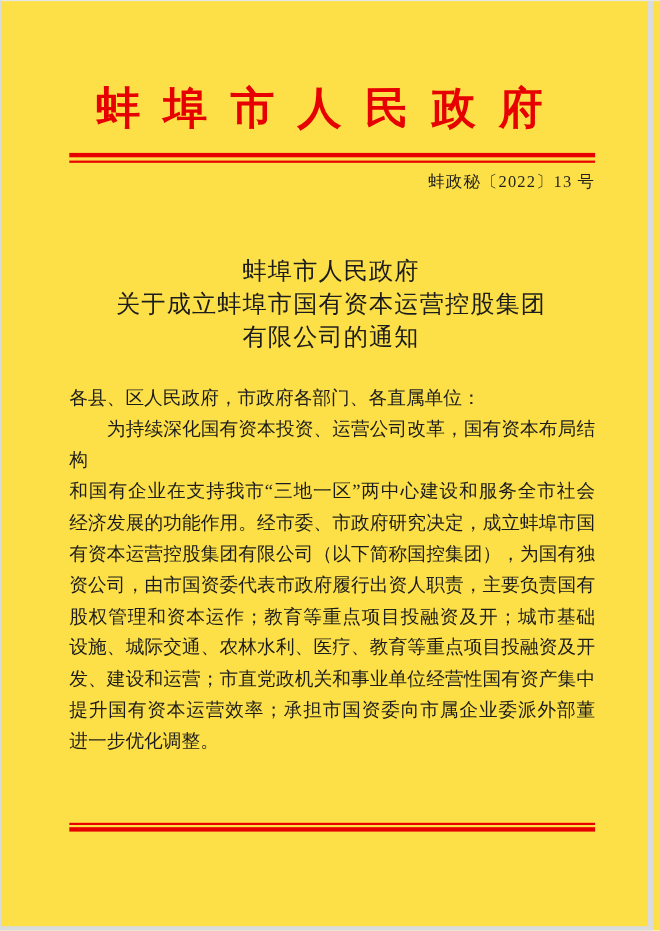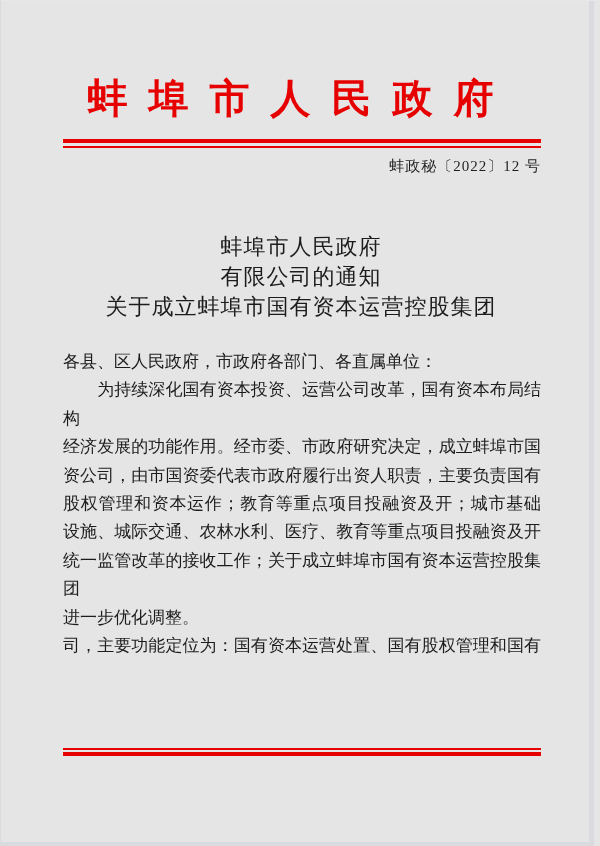--- a/index.html
+++ b/index.html
@@ -6,21 +6,21 @@
   html, body { background: #ffffff; }
   body {
     width: 600px; height: 846px;
     font-family: "Liberation Serif", "DejaVu Serif", serif;
     position: relative;
     overflow: hidden;
   }
   .page {
     position: absolute; left: 0; top: 0;
     width: 600px; height: 846px;
-    background: #e5e5e5;
+    background: #fde047;
     border-top: 1px solid #e7e7e7;
     border-left: 1px solid #d9dbde;
   }
   .edge-right {
     position: absolute; top: 0; left: 588px;
     width: 5px; height: 841px;
     background: #d9dbde;
   }
   .edge-bottom {
     position: absolute; top: 841px; left: 0;
@@ -83,52 +83,54 @@
 <div class="page">
 
   <div class="letterhead">蚌埠市人民政府</div>
 
   <div class="rule rule-top">
     <div class="bar b1"></div>
     <div class="gap"></div>
     <div class="bar b2"></div>
   </div>
 
-  <div class="doc-number">蚌政秘〔2022〕12 号</div>
+  <div class="doc-number">蚌政秘〔2022〕13 号</div>
 
   <div class="doc-title">
     <div>蚌埠市人民政府</div>
+    <div>关于成立蚌埠市国有资本运营控股集团</div>
     <div>有限公司的通知</div>
-    <div>关于成立蚌埠市国有资本运营控股集团</div>
   </div>
 
   <div class="body-text">
 
       <div class="line">各县、区人民政府，市政府各部门、各直属单位：</div>
 
       <div class="line fill">　　为持续深化国有资本投资、运营公司改革，国有资本布局结构</div>
 
 
+      <div class="line fill">和国有企业在支持我市“三地一区”两中心建设和服务全市社会</div>
 
       <div class="line fill">经济发展的功能作用。经市委、市政府研究决定，成立蚌埠市国</div>
 
+      <div class="line fill">有资本运营控股集团有限公司（以下简称国控集团），为国有独</div>
 
       <div class="line fill">资公司，由市国资委代表市政府履行出资人职责，主要负责国有</div>
 
       <div class="line fill">股权管理和资本运作；教育等重点项目投融资及开；城市基础</div>
 
       <div class="line fill">设施、城际交通、农林水利、医疗、教育等重点项目投融资及开</div>
 
+      <div class="line fill">发、建设和运营；市直党政机关和事业单位经营性国有资产集中</div>
 
-      <div class="line fill">统一监管改革的接收工作；关于成立蚌埠市国有资本运营控股集团</div>
+      <div class="line fill">提升国有资本运营效率；承担市国资委向市属企业委派外部董</div>
 
       <div class="line">进一步优化调整。</div>
 
 
-      <div class="line fill">司，主要功能定位为：国有资本运营处置、国有股权管理和国有</div>
     </div>
 
   <div class="rule rule-bottom">
     <div class="bar b1"></div>
     <div class="gap"></div>
     <div class="bar b2"></div>
   </div>
 
   <div class="edge-right"></div>
   <div class="edge-bottom"></div>

